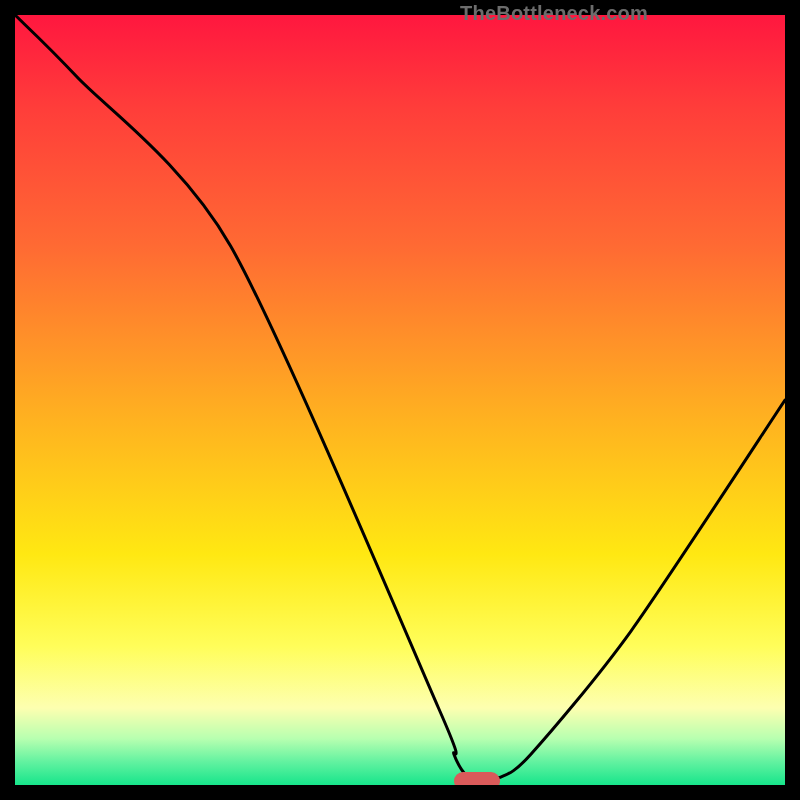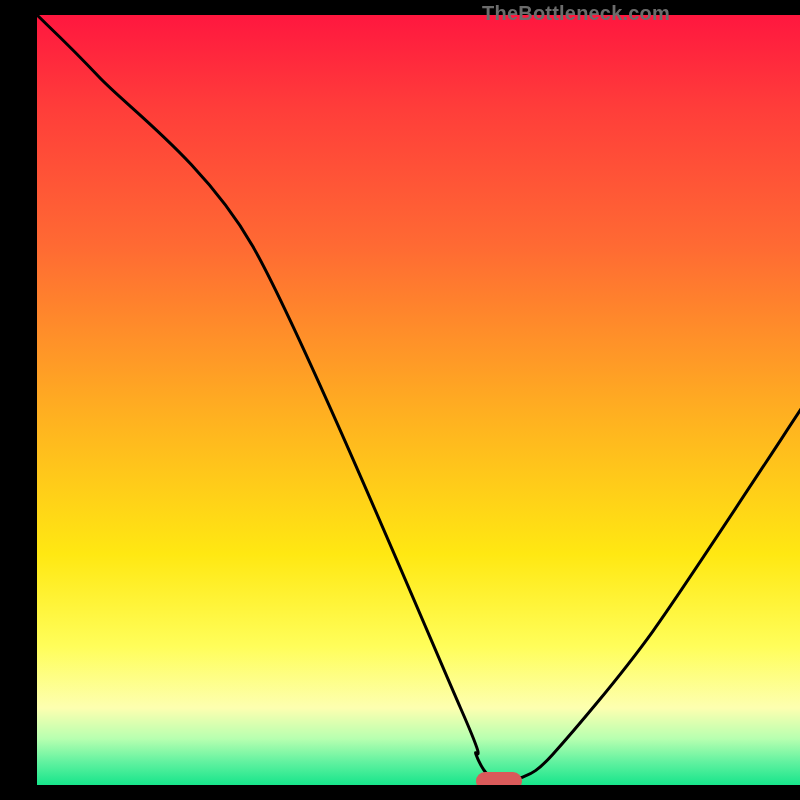--- a/index.html
+++ b/index.html
@@ -8,21 +8,20 @@
     width: 800px;
     height: 800px;
     background: #000;
     overflow: hidden;
   }
   .canvas {
     position: relative;
     width: 668px;
     height: 800px;
     background: #000;
-    margin-left: 22px;
   }
   .plot-area {
     position: absolute;
     left: 15px;
     top: 15px;
     width: 770px;
     height: 770px;
     overflow: hidden;
     box-sizing: border-box;
   }

